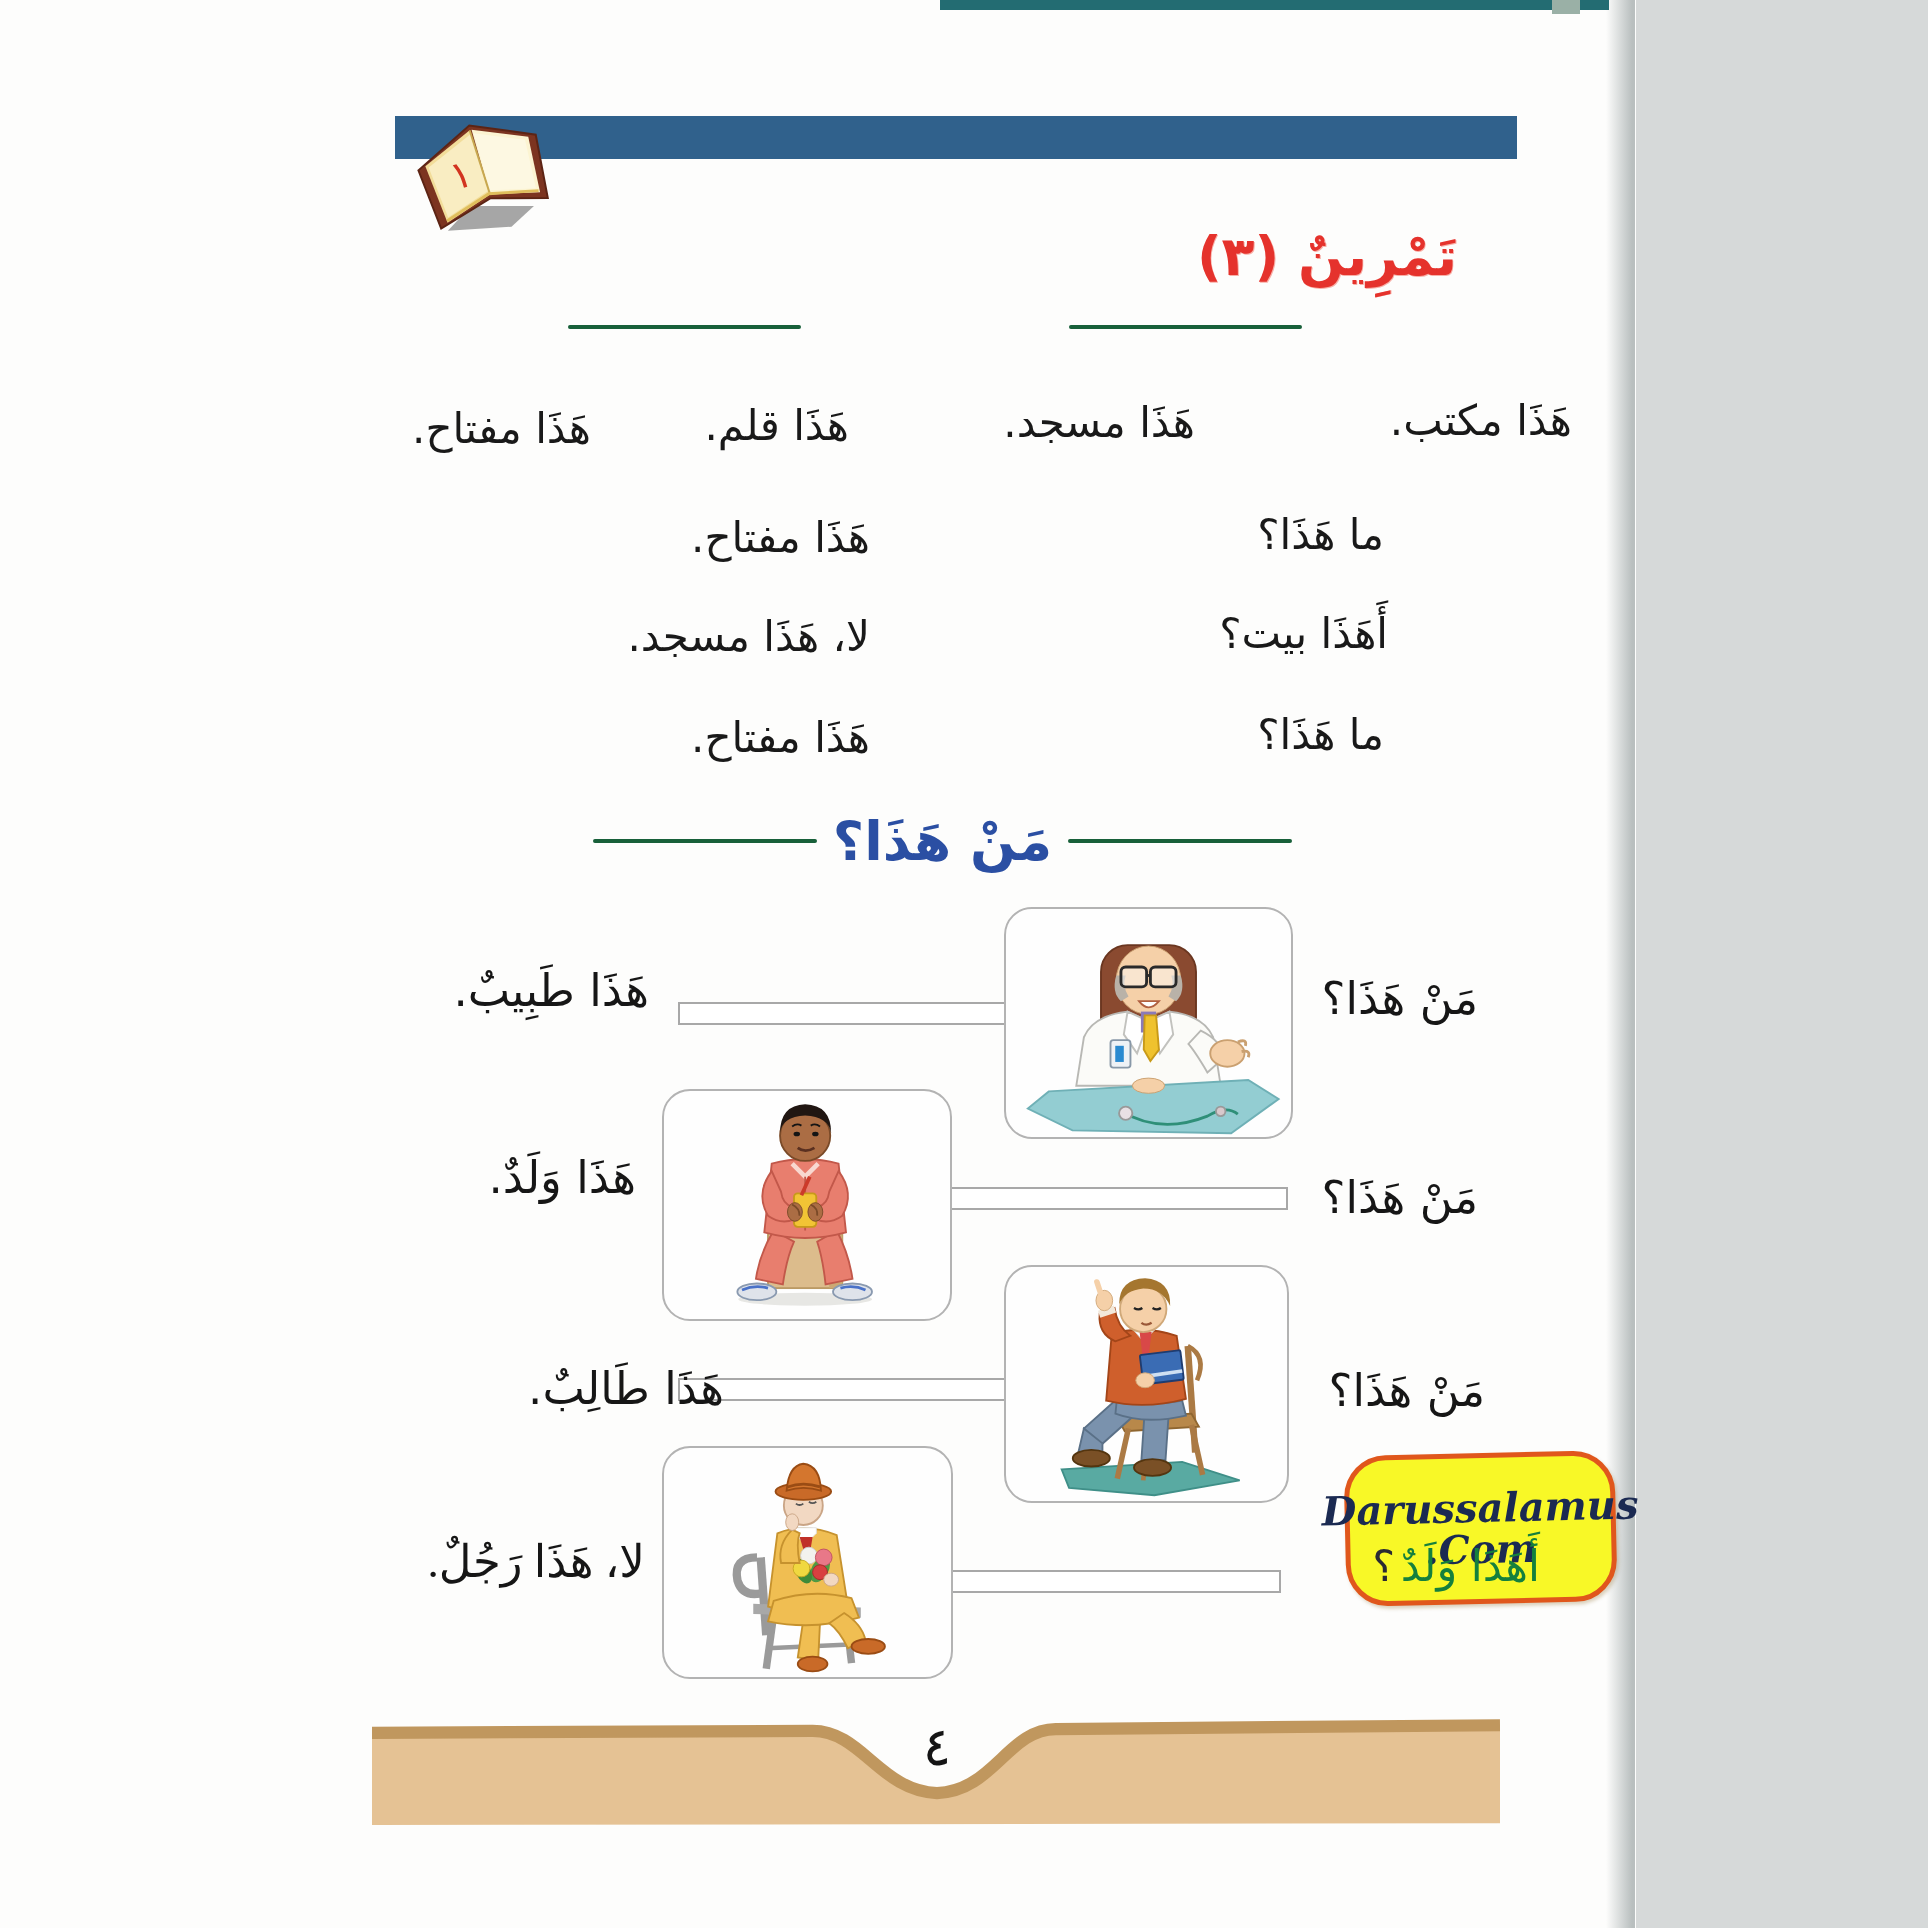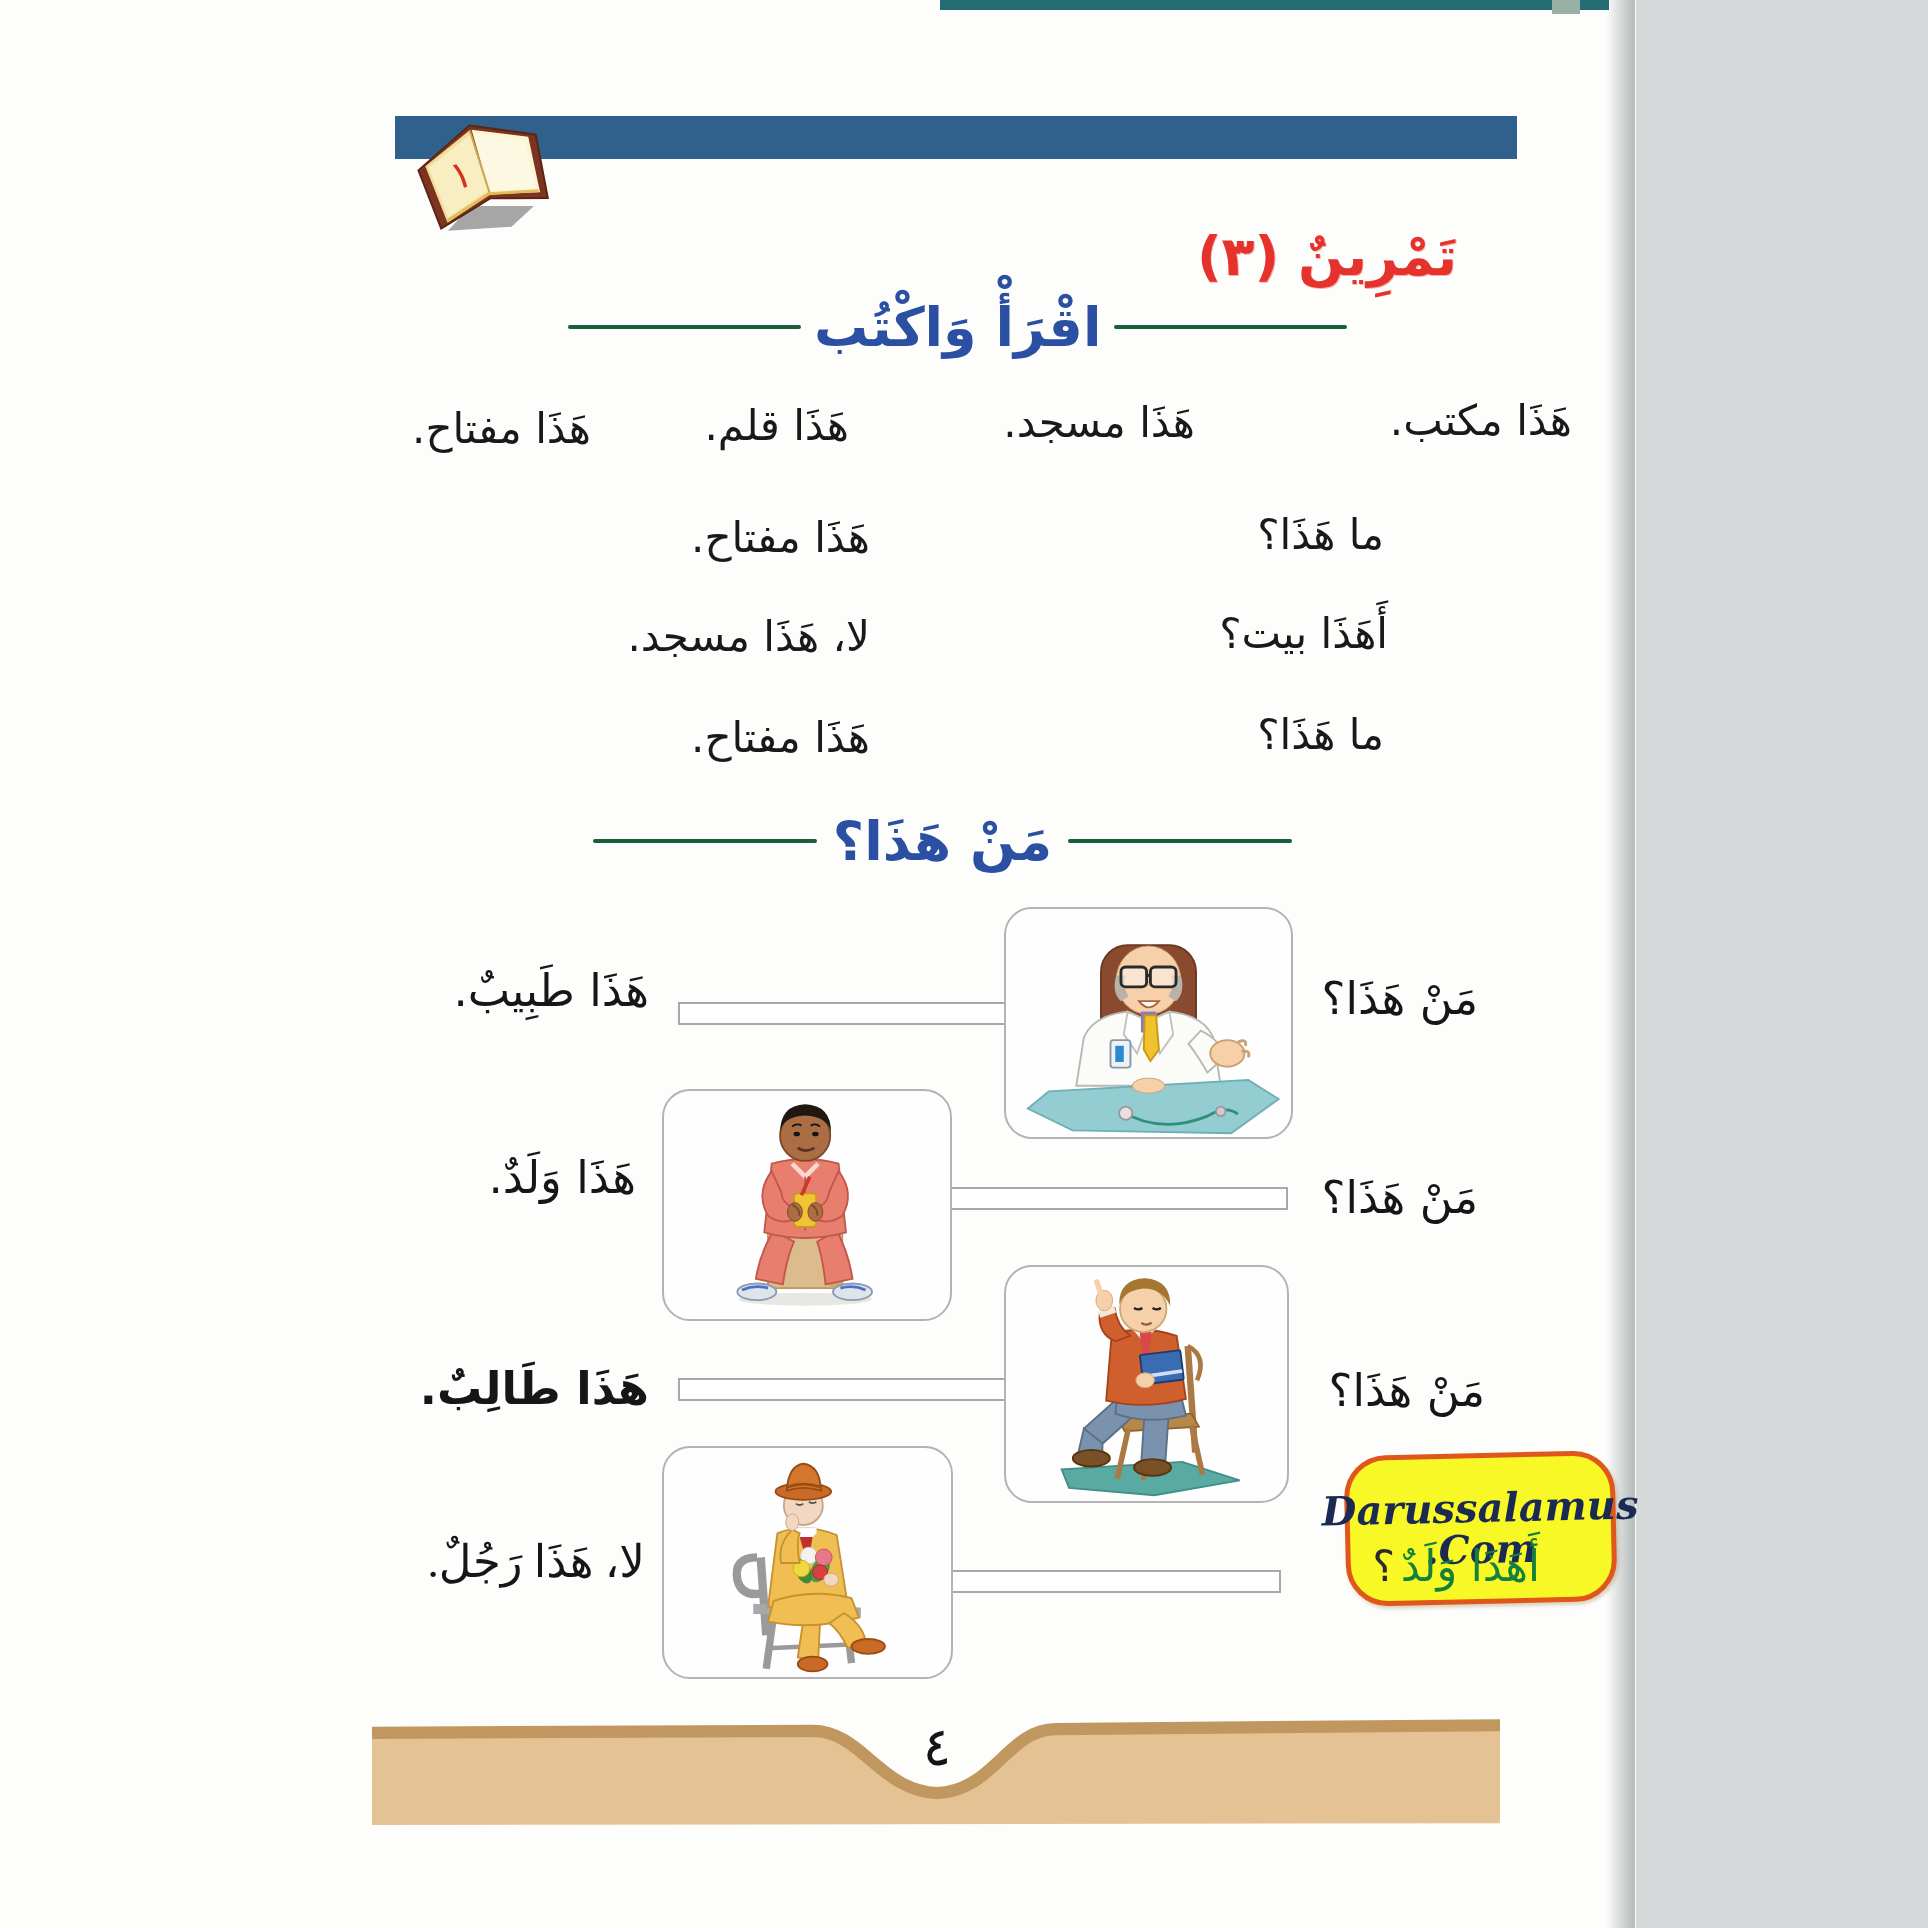--- a/index.html
+++ b/index.html
@@ -67,21 +67,20 @@
       <path d="M36,110 L85,95 L135,106" stroke="#e0be5c" stroke-width="3" fill="none"></path>
       <text x="52" y="82" font-size="40" fill="#d23420" font-family="DejaVu Sans, sans-serif">١</text>
     </g>
   </svg>
 </div>
 
 <div class="abs title-red" style="right:471px;top:194px;">تَمْرِينٌ (٣)</div>
 
 <div class="abs hrow" style="left:568px;top:282px;width:734px;height:90px;">
   <div class="hline" style="width:233px;"></div>
-  <div class="htext">اقْرَأْ وَاكْتُب</div>
   <div class="hline" style="width:233px;"></div>
 </div>
 
 <div class="abs ar" style="right:356px;top:394px;">هَذَا مكتب.</div>
 <div class="abs ar" style="right:733px;top:396px;">هَذَا مسجد.</div>
 <div class="abs ar" style="right:1079px;top:399px;">هَذَا قلم.</div>
 <div class="abs ar" style="right:1337px;top:402px;">هَذَا مفتاح.</div>
 
 <div class="abs ar" style="right:544px;top:508px;">ما هَذَا؟</div>
 <div class="abs ar" style="right:1058px;top:511px;">هَذَا مفتاح.</div>
@@ -187,21 +186,21 @@
     <rect x="146" y="92" width="44" height="32" rx="2" fill="#3a6cb4" stroke="#1e3c70" stroke-width="2" transform="rotate(-7 168 108)"></rect>
     <path d="M148,118 l42,-6" stroke="#cfe0f2" stroke-width="4"></path>
     <ellipse cx="150" cy="122" rx="10" ry="8" fill="#f5d0a8" stroke="#d0a878"></ellipse>
     <circle cx="148" cy="45" r="25" fill="#f5d0a8" stroke="#d0a878" stroke-width="2"></circle>
     <path d="M122,40 Q122,13 150,12 Q178,14 177,42 Q169,23 148,23 Q128,25 122,40 Z" fill="#a5762f"></path>
     <path d="M138,44 q5,3 9,0 M158,44 q5,3 9,0" stroke="#222222" stroke-width="2.5" fill="none"></path>
     <path d="M146,60 q5,4 11,0" stroke="#9a5838" stroke-width="2.5" fill="none"></path>
   </svg>
 </div>
 <div class="abs ar2" style="right:443px;top:1362px;">مَنْ هَذَا؟</div>
-<div class="abs ar2" style="right:1279px;top:1360px;font-weight:bold;">هَذَا طَالِبٌ.</div>
+<div class="abs ar2" style="right:1204px;top:1360px;">هَذَا طَالِبٌ.</div>
 
 <div class="abs blank" style="left:950px;top:1570px;width:331px;"></div>
 <div class="abs card" style="left:662px;top:1446px;width:291px;height:233px;">
   <svg viewBox="0 0 309 247">
     <path d="M100,118 Q74,118 79,143 Q84,160 103,157" stroke="#9a9a9a" stroke-width="9" fill="none"></path>
     <line x1="104" y1="118" x2="110" y2="202" stroke="#9a9a9a" stroke-width="9"></line>
     <path d="M96,168 L212,172 L212,183 L96,179 Z" fill="#a8a8a8"></path>
     <line x1="118" y1="180" x2="110" y2="238" stroke="#9a9a9a" stroke-width="8"></line>
     <line x1="196" y1="182" x2="202" y2="232" stroke="#9a9a9a" stroke-width="8"></line>
     <line x1="111" y1="216" x2="200" y2="212" stroke="#9a9a9a" stroke-width="5"></line>

